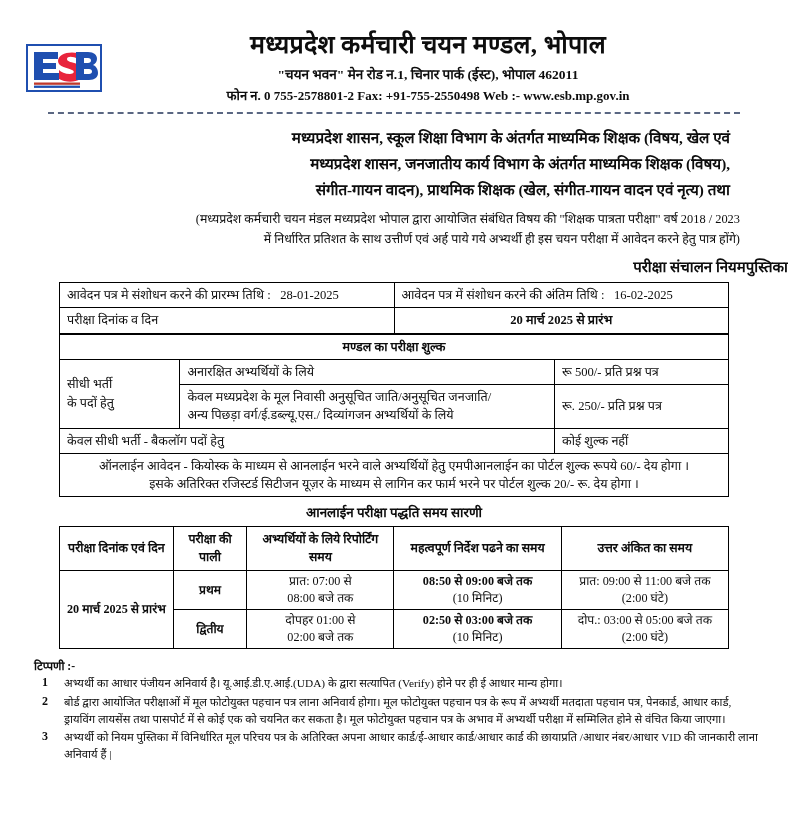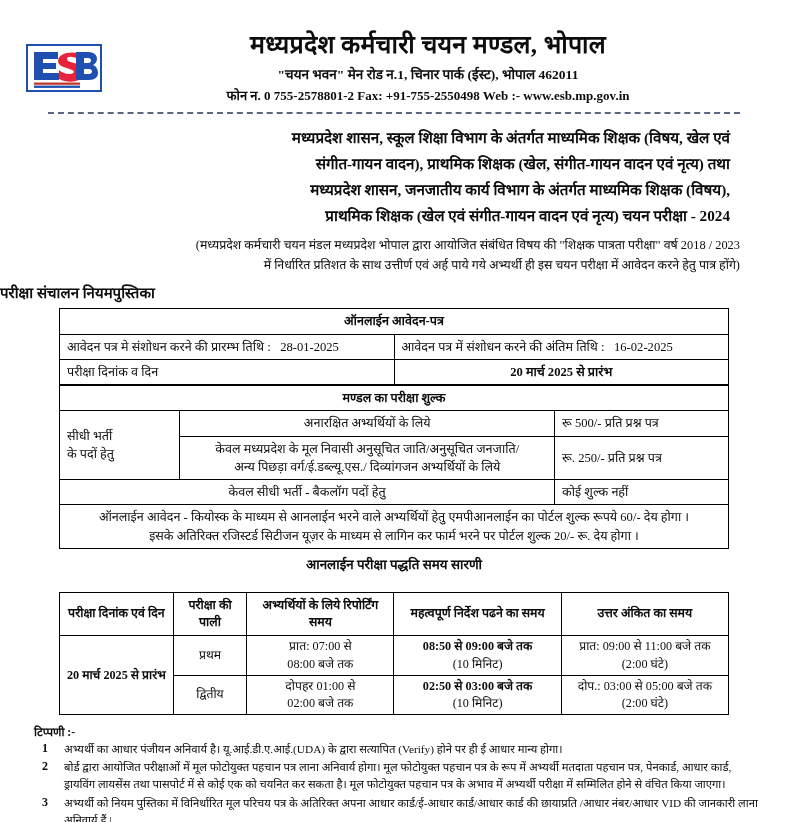--- a/index.html
+++ b/index.html
@@ -84,42 +84,42 @@
     line-height: 1.72;
   }
   .note-para {
     text-align: right;
     margin: 6px 48px 0 48px;
     font-size: 12.4px;
     line-height: 1.62;
     font-weight: normal;
   }
   .booklet-title {
-    text-align: left;
+    text-align: right;
     font-size: 15px;
     font-weight: bold;
     margin-top: 7px;
     margin-bottom: 6px;
   }
 
   
   table.doc {
     border-collapse: collapse;
     width: 670px;
     margin: 0 auto;
     table-layout: fixed;
   }
   table.doc td {
     border: 1px solid #000000;
     padding: 3px 7px;
     font-size: 12.6px;
     vertical-align: middle;
     line-height: 1.45;
   }
-  .ctr { text-align: center; }
+  .ctr { }
   .bold { font-weight: bold; }
   .t-head {
     text-align: center;
     font-weight: bold;
     font-size: 13px;
   }
   .big-date {
     font-size: 14px;
     font-weight: bold;
     text-align: center;
@@ -137,34 +137,34 @@
   .kiosk {
     text-align: center;
     font-size: 12.6px;
     line-height: 1.75;
     padding: 4px 8px;
   }
   .sched-title {
     text-align: center;
     font-size: 13.4px;
     font-weight: bold;
-    margin: 6px 0 19px 0;
+    margin: 6px 0 5px 0;
   }
   table.sched td {
     font-size: 12.2px;
     padding: 2px 4px;
     text-align: center;
     line-height: 1.4;
   }
   table.sched td.hdr {
     font-weight: bold;
     font-size: 12.4px;
     padding: 4px 3px;
   }
-  .shift { font-weight: normal; font-size: 12.6px; }
+  .shift { font-weight: bold; font-size: 12.6px; }
   .dateclamp { font-weight: bold; font-size: 13.6px; line-height: 1.5; }
 
   
   .foot-head {
     font-size: 11.6px;
     font-weight: bold;
     margin: 9px 0 2px 34px;
   }
   .notes {
     margin: 0 24px 0 34px;
@@ -216,41 +216,37 @@
       <div class="org-title">मध्यप्रदेश कर्मचारी चयन मण्डल, भोपाल</div>
       <div class="org-addr">"चयन भवन" मेन रोड न.1, चिनार पार्क (ईस्ट), भोपाल 462011</div>
       <div class="org-contact">फोन न.  0 755-2578801-2  Fax: +91-755-2550498 Web :- www.esb.mp.gov.in</div>
     </div>
   </div>
 
   <div class="divider"></div>
 
   <div class="scheme">
     <div>मध्यप्रदेश शासन, स्कूल शिक्षा विभाग के अंतर्गत माध्यमिक शिक्षक (विषय, खेल एवं</div>
+    <div>मध्यप्रदेश शासन, जनजातीय कार्य विभाग के अंतर्गत माध्यमिक शिक्षक (विषय),</div>
     <div>संगीत-गायन वादन), प्राथमिक शिक्षक (खेल, संगीत-गायन वादन एवं नृत्य) तथा</div>
-    <div>मध्यप्रदेश शासन, जनजातीय कार्य विभाग के अंतर्गत माध्यमिक शिक्षक (विषय),</div>
-    <div>प्राथमिक शिक्षक (खेल एवं संगीत-गायन वादन एवं नृत्य) चयन परीक्षा - 2024</div>
   </div>
 
   <div class="note-para">
     <div>(मध्यप्रदेश कर्मचारी चयन मंडल मध्यप्रदेश भोपाल द्वारा आयोजित संबंधित विषय की "शिक्षक पात्रता परीक्षा" वर्ष 2018 / 2023</div>
     <div>में निर्धारित प्रतिशत के साथ उत्तीर्ण एवं अर्ह पाये गये अभ्यर्थी ही इस चयन परीक्षा में आवेदन करने हेतु पात्र होंगे)</div>
   </div>
 
   <div class="booklet-title">परीक्षा संचालन नियमपुस्तिका</div>
 
   <table class="doc">
     <colgroup>
         <col style="width:50%">
         <col style="width:50%">
       </colgroup>
     <tbody>
-      <tr>
-        <td colspan="2" class="t-head">ऑनलाईन आवेदन-पत्र</td>
-      </tr>
       <tr>
         <td>
           <span>आवेदन पत्र मे संशोधन करने की प्रारम्भ तिथि  :</span>
           <span>&nbsp;</span>
           <span>28-01-2025</span>
         </td>
         <td>
           <span>आवेदन पत्र में संशोधन करने की अंतिम तिथि  :</span>
           <span>&nbsp;</span>
           <span>16-02-2025</span>

